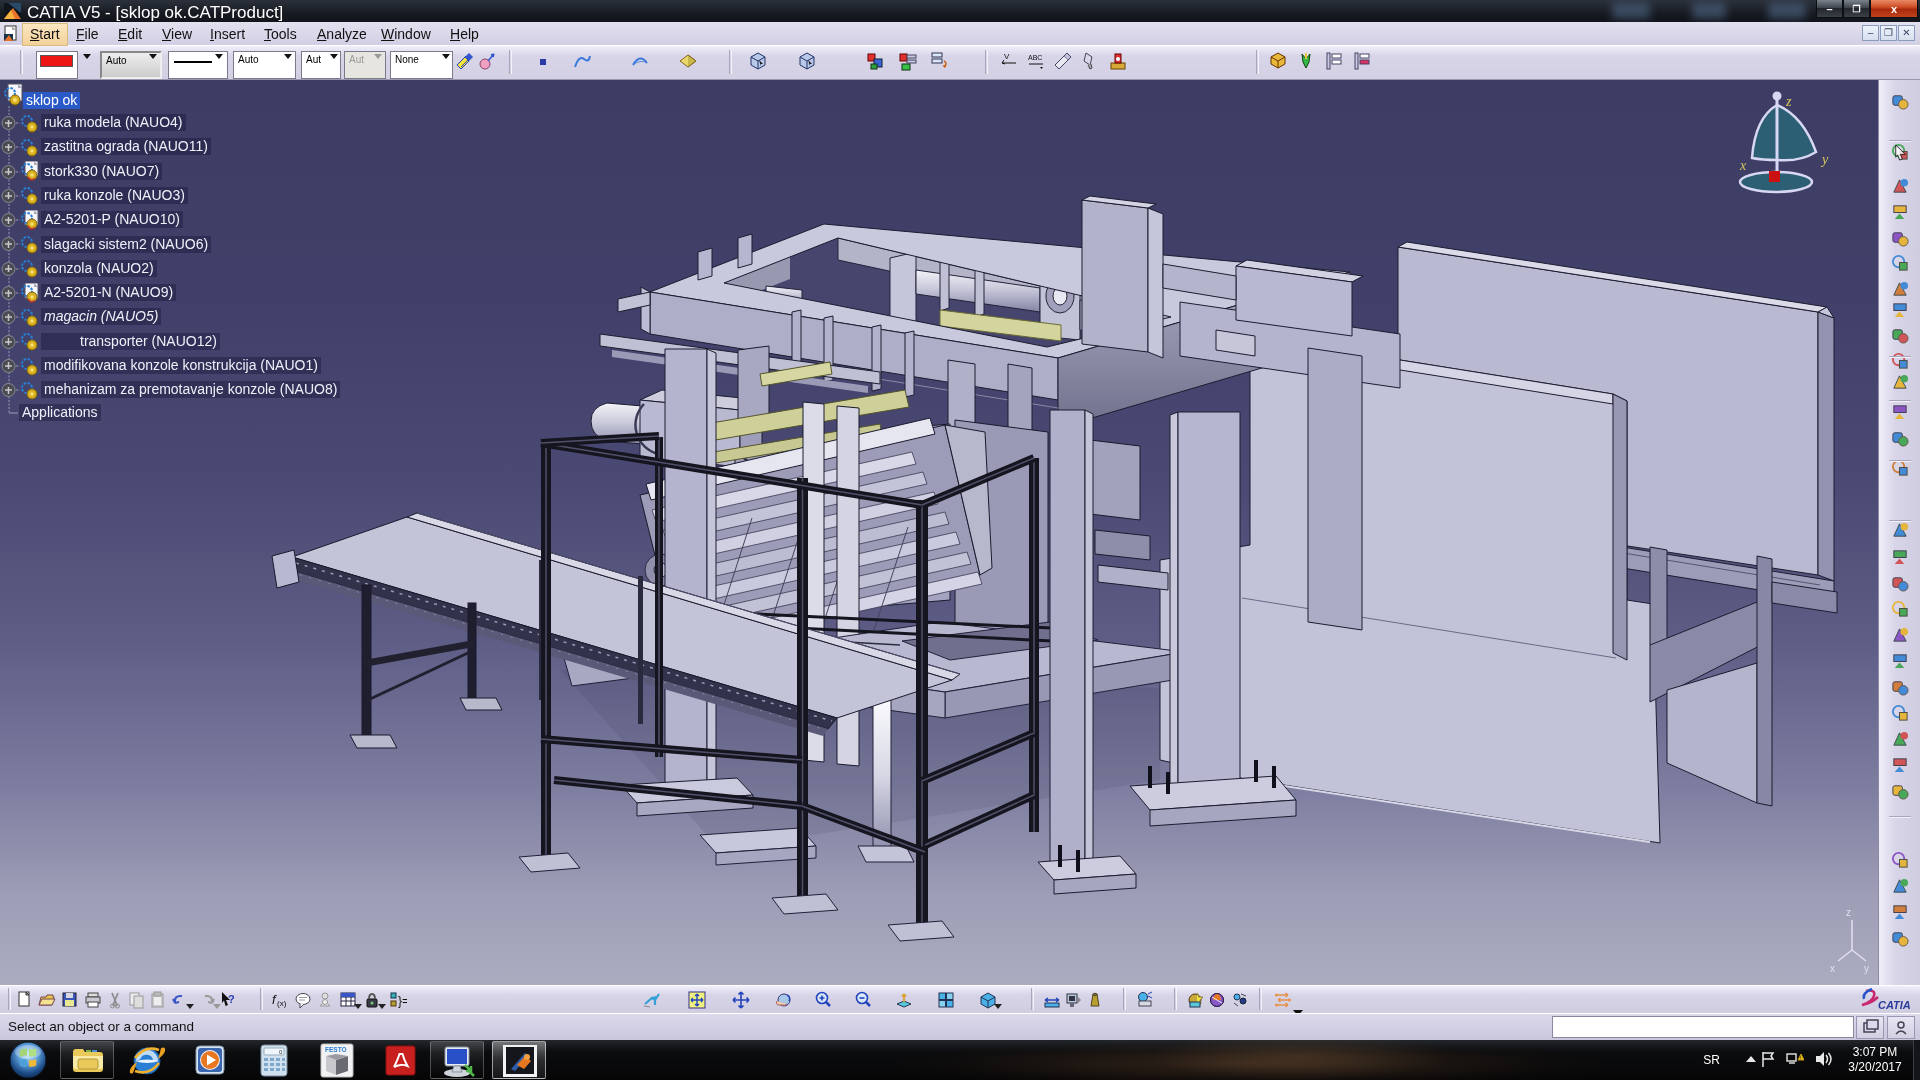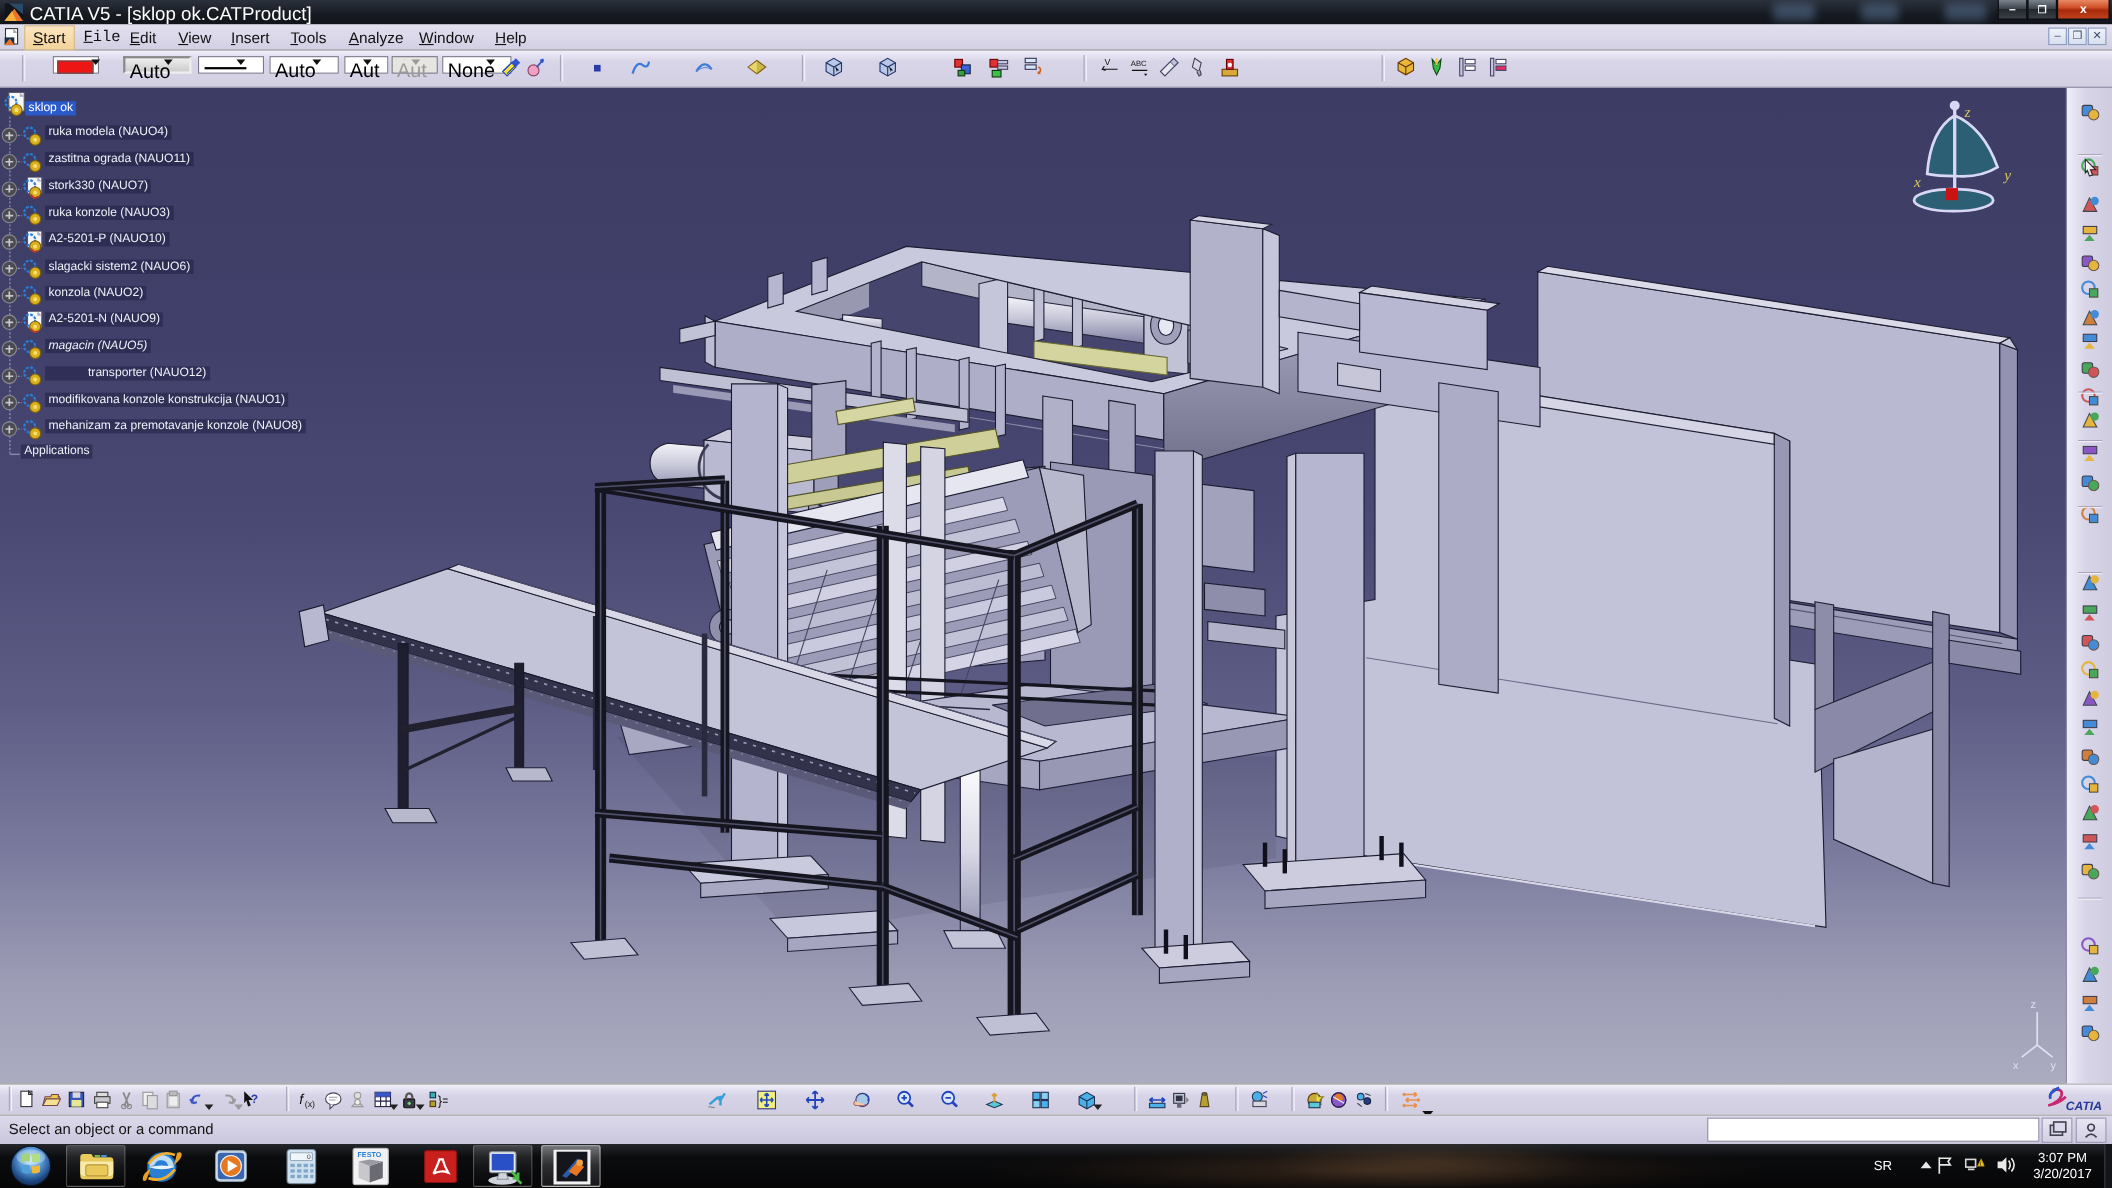--- a/index.html
+++ b/index.html
@@ -10,30 +10,30 @@
 #ttext{position:absolute;left:27px;top:3px;font-size:17px;color:#fff;}
 .winbtn{position:absolute;top:0;height:18px;border:1px solid #0c0e12;border-top:none;}
 .winbtn .sym{position:absolute;left:50%;top:50%;transform:translate(-50%,-50%);color:#fff;font-size:11px;font-weight:bold;}
 
 #menubar{position:absolute;left:0;top:22px;width:1920px;height:24px;background:linear-gradient(#e3e1ef,#d2cfe4);border-bottom:1px solid #fff;font-size:14px;color:#111;padding-left:24px;}
 .menu{position:absolute;top:4px;}
 .menu u{text-decoration:underline;}
 .mdibtn{position:absolute;top:3px;width:17px;height:16px;background:linear-gradient(#eef3fb,#d7dfee);border:1px solid #8a9cbf;color:#3a4a66;font-size:10px;text-align:center;line-height:14px;}
 
 #toolbar{position:absolute;left:0;top:46px;width:1920px;height:34px;background:linear-gradient(#f0effa,#d8d5e8 30%,#d3d0e4);border-bottom:1px solid #9a97b0;}
-.combo{position:absolute;top:5px;height:16px;background:#fff;border:1px solid #7a7a8c;font-size:18px;color:#000;margin-left:12px;}
+.combo{position:absolute;top:5px;height:28px;background:#fff;border:1px solid #7a7a8c;font-size:10px;color:#000;}
 .combo .txt{position:absolute;left:4px;top:2px;}
 .arr{position:absolute;top:8px;width:0;height:0;border-left:4px solid transparent;border-right:4px solid transparent;border-top:5px solid #111;}
 .sep{position:absolute;width:3px;height:24px;border-left:1px solid #a8a5bd;border-right:1px solid #f4f3fa;}
 .ticon{position:absolute;top:5px;width:20px;height:20px;}
 
 #viewport{position:absolute;left:0;top:80px;width:1920px;height:905px;background:linear-gradient(#3c3c64 0%,#40406a 25%,#4a4a74 45%,#5d5d86 62%,#7d7da0 78%,#9d9db6 90%,#abacc0 100%);}
 #scene{position:absolute;left:0;top:0;}
 
-#tree{position:absolute;left:0;top:0;width:420px;height:360px;font-size:11px;color:#eef0f8;}
+#tree{position:absolute;left:0;top:0;width:420px;height:360px;font-size:14px;color:#eef0f8;}
 .titem{position:absolute;white-space:nowrap;background:rgba(18,18,52,.38);padding:0 3px 1px 3px;}
 .tsel{background:#2a59c8;color:#fff;}
 
 #rtools{position:absolute;left:1878px;top:0px;width:42px;height:905px;background:linear-gradient(90deg,#efeef8,#d8d5e8 40%,#cfccdf);border-left:1px solid #8d8aa5;}
 .ricon{position:absolute;left:12px;width:18px;height:18px;opacity:.85;}
 
 #bottombar{position:absolute;left:0;top:985px;width:1920px;height:28px;background:linear-gradient(#f0effa,#d7d4e7 35%,#d0cde1);border-top:1px solid #fff;}
 .bsep{position:absolute;top:2px;width:3px;height:22px;border-left:1px solid #a8a5bd;border-right:1px solid #f4f3fa;}
 .bicon{position:absolute;top:5px;width:18px;height:18px;}
 
@@ -73,21 +73,21 @@
 </div>
 
 <div id="menubar">
   <svg class="abs" style="left:4px;top:3px" width="15" height="17" viewBox="0 0 15 17">
         <rect x="1" y="1" width="11" height="14" fill="#fff" stroke="#333"></rect>
         <path d="M8 1 L12 5 L8 5 Z" fill="#aaa"></path>
         <rect x="0" y="9" width="9" height="7" fill="#16324a"></rect>
         <path d="M0 16 L5 10 L9 16 Z" fill="#e8732a"></path>
       </svg>
   <div class="menu" style="left:22px;top:1px;background:linear-gradient(#fbe6c0,#f3d29a);border:1px solid #d8b97e;padding:2px 7px 3px 7px;"><u>S</u>tart</div>
-  <div class="menu" style="left:76px;font-family:Liberation Mono, monospace;"><u>F</u>ile</div>
+  <div class="menu" style="left:76px;"><u>F</u>ile</div>
   <div class="menu" style="left:118px;"><u>E</u>dit</div>
   <div class="menu" style="left:162px;"><u>V</u>iew</div>
   <div class="menu" style="left:210px;"><u>I</u>nsert</div>
   <div class="menu" style="left:264px;"><u>T</u>ools</div>
   <div class="menu" style="left:317px;"><u>A</u>nalyze</div>
   <div class="menu" style="left:381px;"><u>W</u>indow</div>
   <div class="menu" style="left:450px;"><u>H</u>elp</div>
   <div class="mdibtn" style="left:1862px;">–</div>
   <div class="mdibtn" style="left:1880px;">❐</div>
   <div class="mdibtn" style="left:1898px;">✕</div>

